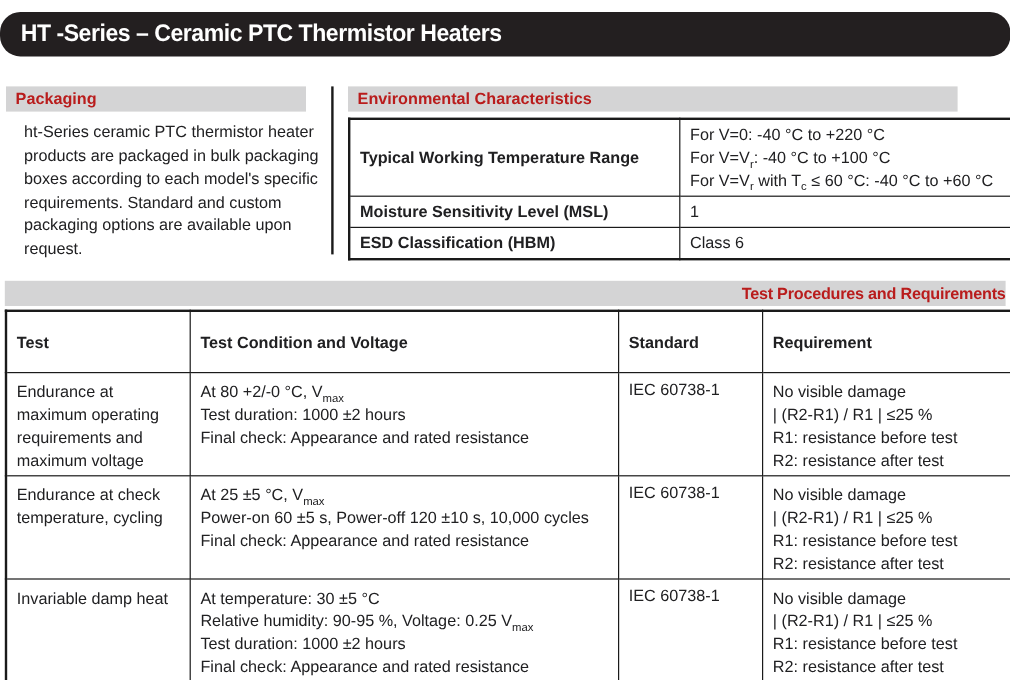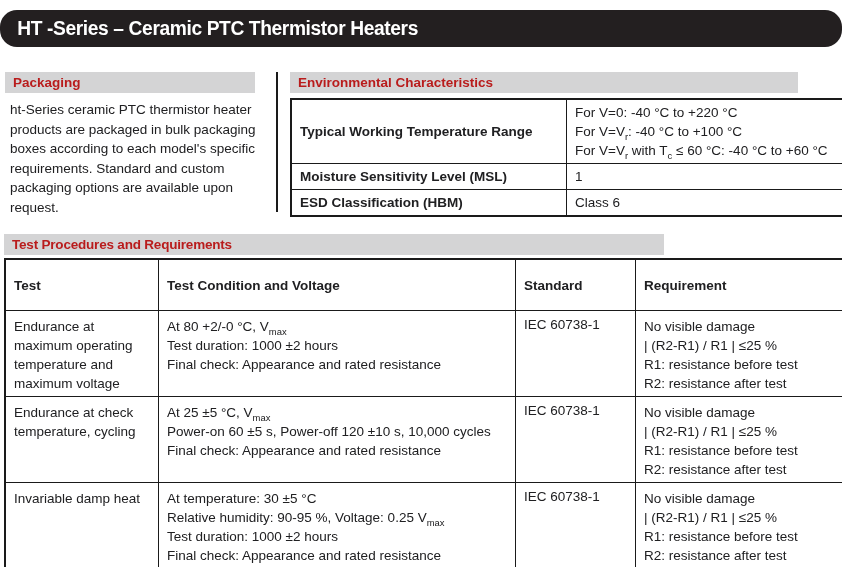--- a/index.html
+++ b/index.html
@@ -17,24 +17,24 @@
     padding-left:18px;transform:scaleX(.96);transform-origin:left center;white-space:nowrap;
   }
   
   .section-bar{
     position:absolute;height:21px;background:#d4d4d5;display:flex;align-items:center;
     font-weight:bold;font-size:13.5px;color:#b91c1c;
   }
   .section-bar span{padding-left:8px;white-space:nowrap;}
   .bar-packaging{left:5px;top:72px;width:250px;}
   .bar-env{left:290px;top:72px;width:508px;}
-  .bar-tests{left:4px;top:234px;width:660px;letter-spacing:-0.2px;}
+  .bar-tests{left:4px;top:234px;width:834px;letter-spacing:-0.2px;justify-content:flex-end;}
   
   .packaging-body{
-    position:absolute;left:10px;top:100px;width:266px;
+    position:absolute;left:20px;top:100px;width:266px;
     font-size:13.5px;line-height:19.5px;color:#202022;
   }
   
   .v-divider{position:absolute;left:276px;top:72px;width:2px;height:140px;background:#1a1a1a;}
   
   table{border-collapse:collapse;table-layout:fixed;background:#fff;}
   table, th, td{border:1px solid #1a1a1a;}
   .env-table, .tests-table{border:2px solid #1a1a1a;}
   th, td{padding:3px 8px;font-size:13.5px;color:#202022;vertical-align:middle;text-align:left;}
   .line{line-height:19px;}
@@ -103,21 +103,21 @@
     <thead>
       <tr>
         <th class="col-test">Test</th>
         <th class="col-cond">Test Condition and Voltage</th>
         <th class="col-std">Standard</th>
         <th class="col-req">Requirement</th>
       </tr>
     </thead>
     <tbody>
       <tr style="height:82px">
-        <td class="line">Endurance at maximum operating temperature and maximum voltage</td>
+        <td class="line">Endurance at maximum operating requirements and maximum voltage</td>
         <td>
             <div class="line">At 80 +2/-0 °C, V<sub>max</sub></div>
             <div class="line">Test duration: 1000 ±2 hours</div>
             <div class="line">Final check: Appearance and rated resistance</div>
           </td>
         <td>IEC 60738-1</td>
         <td>
             <div class="line">No visible damage</div>
             <div class="line">| (R2-R1) / R1 | ≤25 %</div>
             <div class="line">R1: resistance before test</div>

